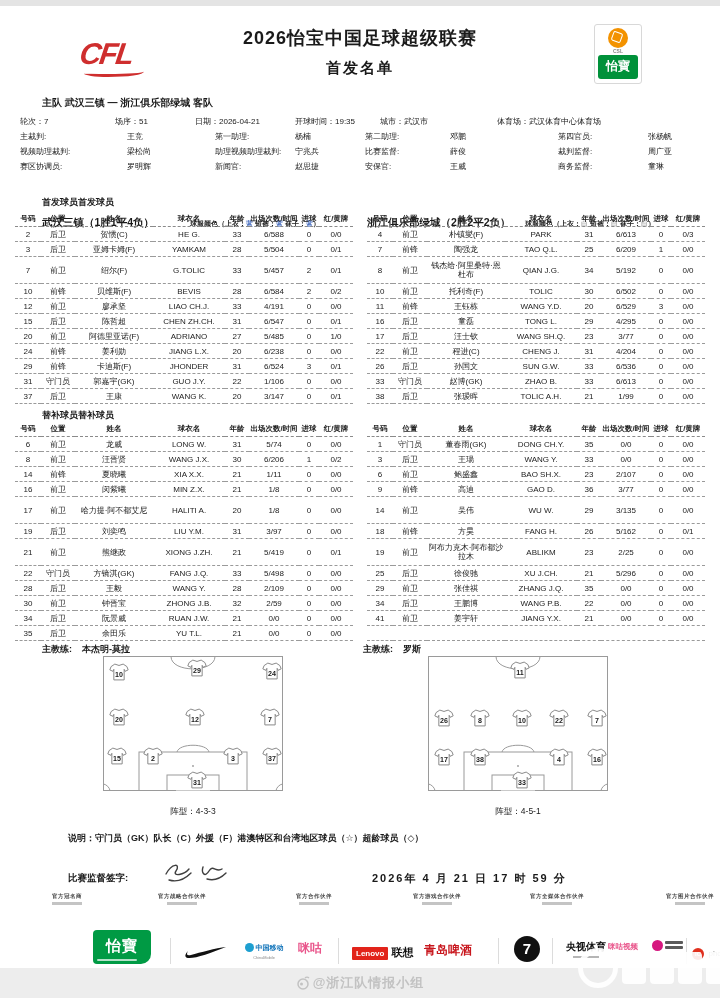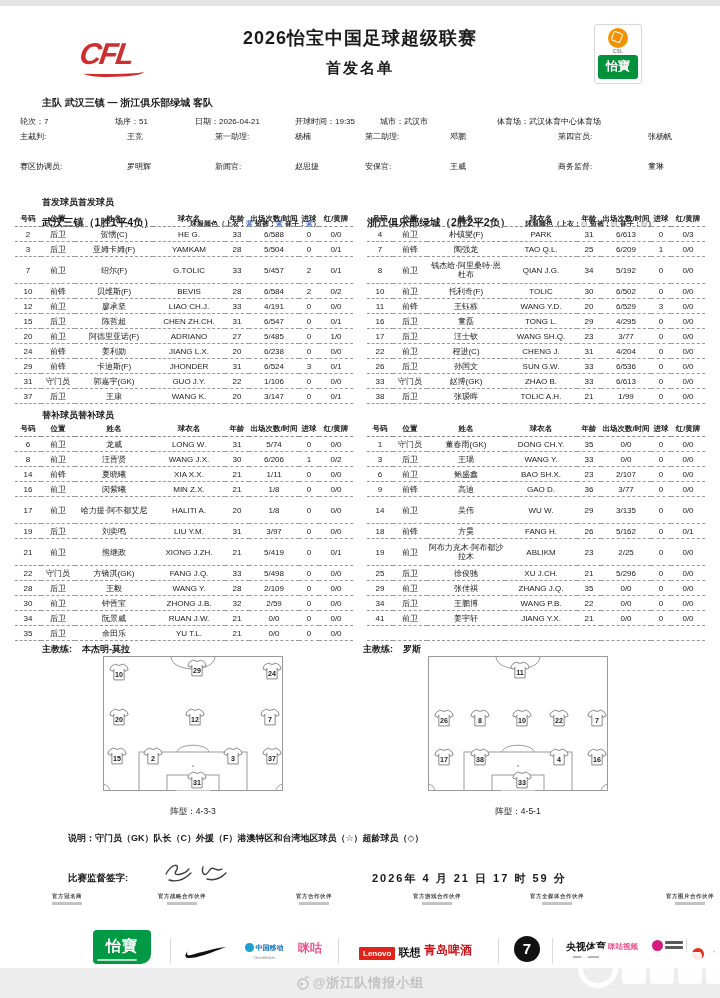--- a/index.html
+++ b/index.html
@@ -79,21 +79,21 @@
   .vsep{width:1px;height:26px;background:#dcdcdc;top:938px;}
   .yibao{left:93px;top:930px;width:58px;height:34px;background:#009a44;border-radius:4px 4px 10px 4px;
          color:#fff;font-weight:bold;font-size:15px;text-align:center;line-height:32px;letter-spacing:1px;position:absolute;}
   .yibao:after{content:"";position:absolute;left:4px;bottom:3px;width:40px;height:2px;background:rgba(255,255,255,.7);border-radius:2px;}
   .nike{left:184px;top:946px;}
   .cmcc{left:236px;top:938px;width:56px;text-align:center;}
   .cmcc .dot{display:inline-block;width:9px;height:9px;border-radius:50%;background:#1d9fd0;vertical-align:middle;margin-right:2px;}
   .cmcc .cn{font-size:7px;font-weight:bold;color:#0b70b8;display:inline-block;vertical-align:middle;}
   .cmcc .en{font-size:6px;color:#8a8a8a;transform:scale(.65);transform-origin:center top;}
   .migu{left:298px;top:940px;font-size:12px;font-weight:bold;color:#e9558b;}
-  .lenovo{left:352px;top:942px;margin-left:7px;}
+  .lenovo{left:352px;top:942px;}
   .lenovo .box{background:#e2231a;color:#fff;font-size:8px;font-weight:bold;padding:2px 4px;border-radius:1px;}
   .lenovo .cn{font-size:11px;font-weight:bold;color:#111;margin-left:3px;}
   .tsingtao{left:424px;top:942px;font-size:12px;font-weight:bold;color:#c8161d;}
   .game7{left:514px;top:936px;width:26px;height:26px;border-radius:50%;background:#111;color:#fff;
          font-size:15px;font-weight:bold;text-align:center;line-height:26px;}
   .cctv{left:566px;top:940px;text-align:center;}
   .cctv .cn{font-size:10px;font-weight:bold;color:#111;}
   .cctv .bar{width:26px;height:2px;background:#b5b5b5;margin:2px auto 0;}
   .miguv{left:608px;top:942px;font-size:7.5px;font-weight:bold;color:#e9558b;}
   .mgdot{left:652px;top:940px;width:11px;height:11px;border-radius:50%;background:#d6187f;}
@@ -139,20 +139,26 @@
       <span class="pair"><span class="lbl">日期：</span><span class="val">2026-04-21</span></span>
       <span class="pair"><span class="lbl">开球时间：</span><span class="val">19:35</span></span>
       <span class="pair"><span class="lbl">城市：</span><span class="val">武汉市</span></span>
       <span class="pair"><span class="lbl">体育场：</span><span class="val">武汉体育中心体育场</span></span>
     </div>
   <div class="abs inforow off" style="top:131px">
       <span class="pair"><span class="lbl">主裁判:</span><span class="val">王竞</span></span>
       <span class="pair"><span class="lbl">第一助理:</span><span class="val">杨楠</span></span>
       <span class="pair"><span class="lbl">第二助理:</span><span class="val">邓鹏</span></span>
       <span class="pair"><span class="lbl">第四官员:</span><span class="val">张杨帆</span></span>
+    </div>
+  <div class="abs inforow off" style="top:146px">
+      <span class="pair"><span class="lbl">视频助理裁判:</span><span class="val">梁松尚</span></span>
+      <span class="pair"><span class="lbl">助理视频助理裁判:</span><span class="val">宁兆兵</span></span>
+      <span class="pair"><span class="lbl">比赛监督:</span><span class="val">薛俊</span></span>
+      <span class="pair"><span class="lbl">裁判监督:</span><span class="val">周广亚</span></span>
     </div>
   <div class="abs inforow off" style="top:161px">
       <span class="pair"><span class="lbl">赛区协调员:</span><span class="val">罗明辉</span></span>
       <span class="pair"><span class="lbl">新闻官:</span><span class="val">赵思捷</span></span>
       <span class="pair"><span class="lbl">安保官:</span><span class="val">王威</span></span>
       <span class="pair"><span class="lbl">商务监督:</span><span class="val">童琳</span></span>
     </div>
 
   <div class="abs team-line">
     <span class="tname">武汉三镇（1胜1平4负）</span>

